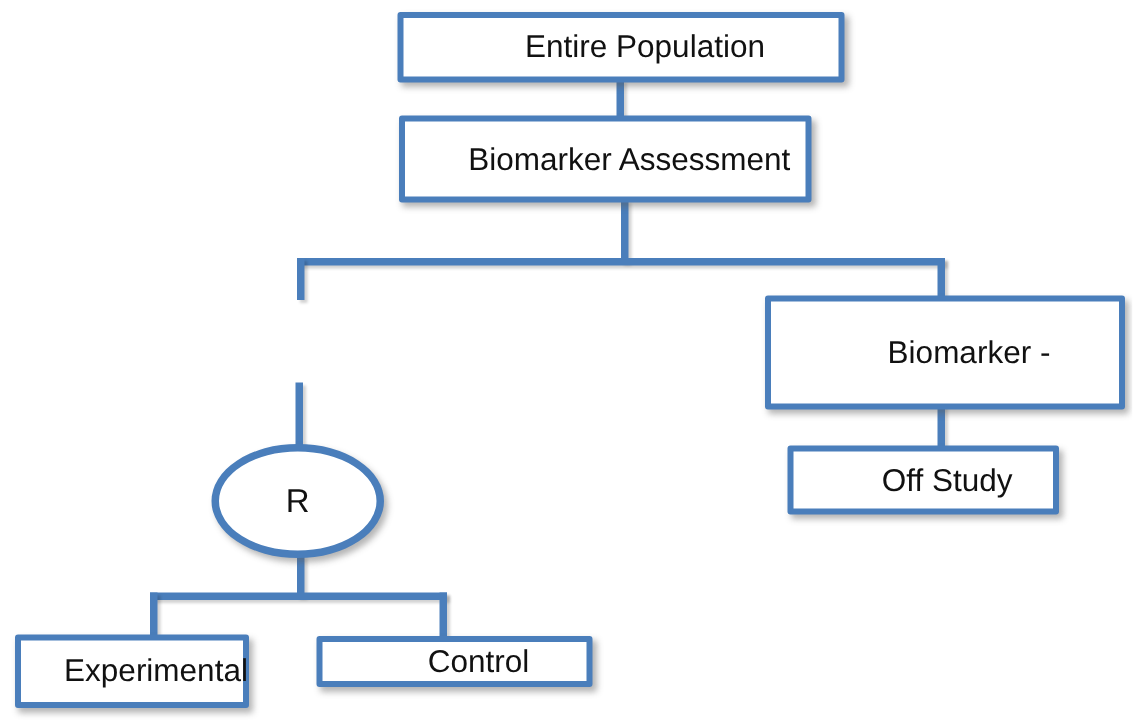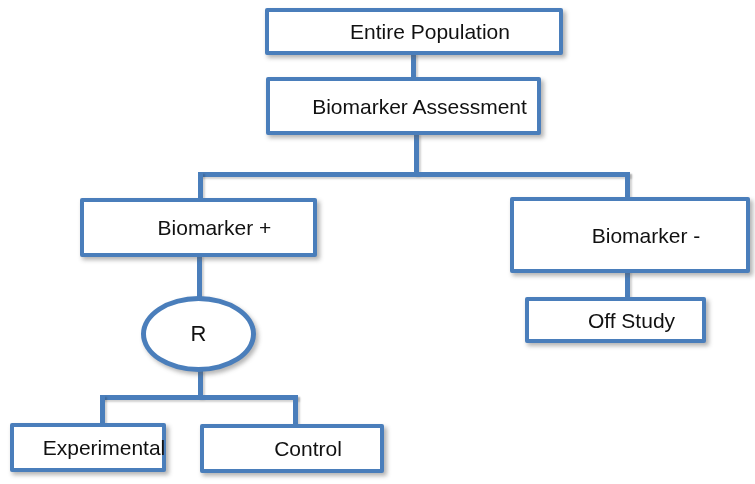--- a/index.html
+++ b/index.html
@@ -81,37 +81,34 @@
   <div class="conn v" style="left:293px;top:395px;height:32px"></div>
 
   <div class="node" style="left:265px;top:8px;width:298px;height:47px">
     <span>Entire Population</span>
   </div>
 
   <div class="node" style="left:266px;top:77px;width:275px;height:58px">
     <span>Biomarker Assessment</span>
   </div>
 
-  <div class="node" style="left:80px;top:198px;width:237px;height:59px">
-    <span>Biomarker +</span>
-  </div>
 
   <div class="node" style="left:510px;top:197px;width:240px;height:76px">
     <span>Biomarker -</span>
   </div>
 
   <div class="oval" style="left:141px;top:296px;width:115px;height:76px">
     <span>R</span>
   </div>
 
   <div class="node" style="left:525px;top:297px;width:181px;height:46px">
     <span>Off Study</span>
   </div>
 
   <div class="node" style="left:10px;top:423px;width:156px;height:49px">
     <span>Experimental</span>
   </div>
 
-  <div class="node" style="left:200px;top:424px;width:184px;height:49px">
+  <div class="node" style="left:211px;top:424px;width:184px;height:34px">
     <span>Control</span>
   </div>
 
 </div>
 
 </body></html>

